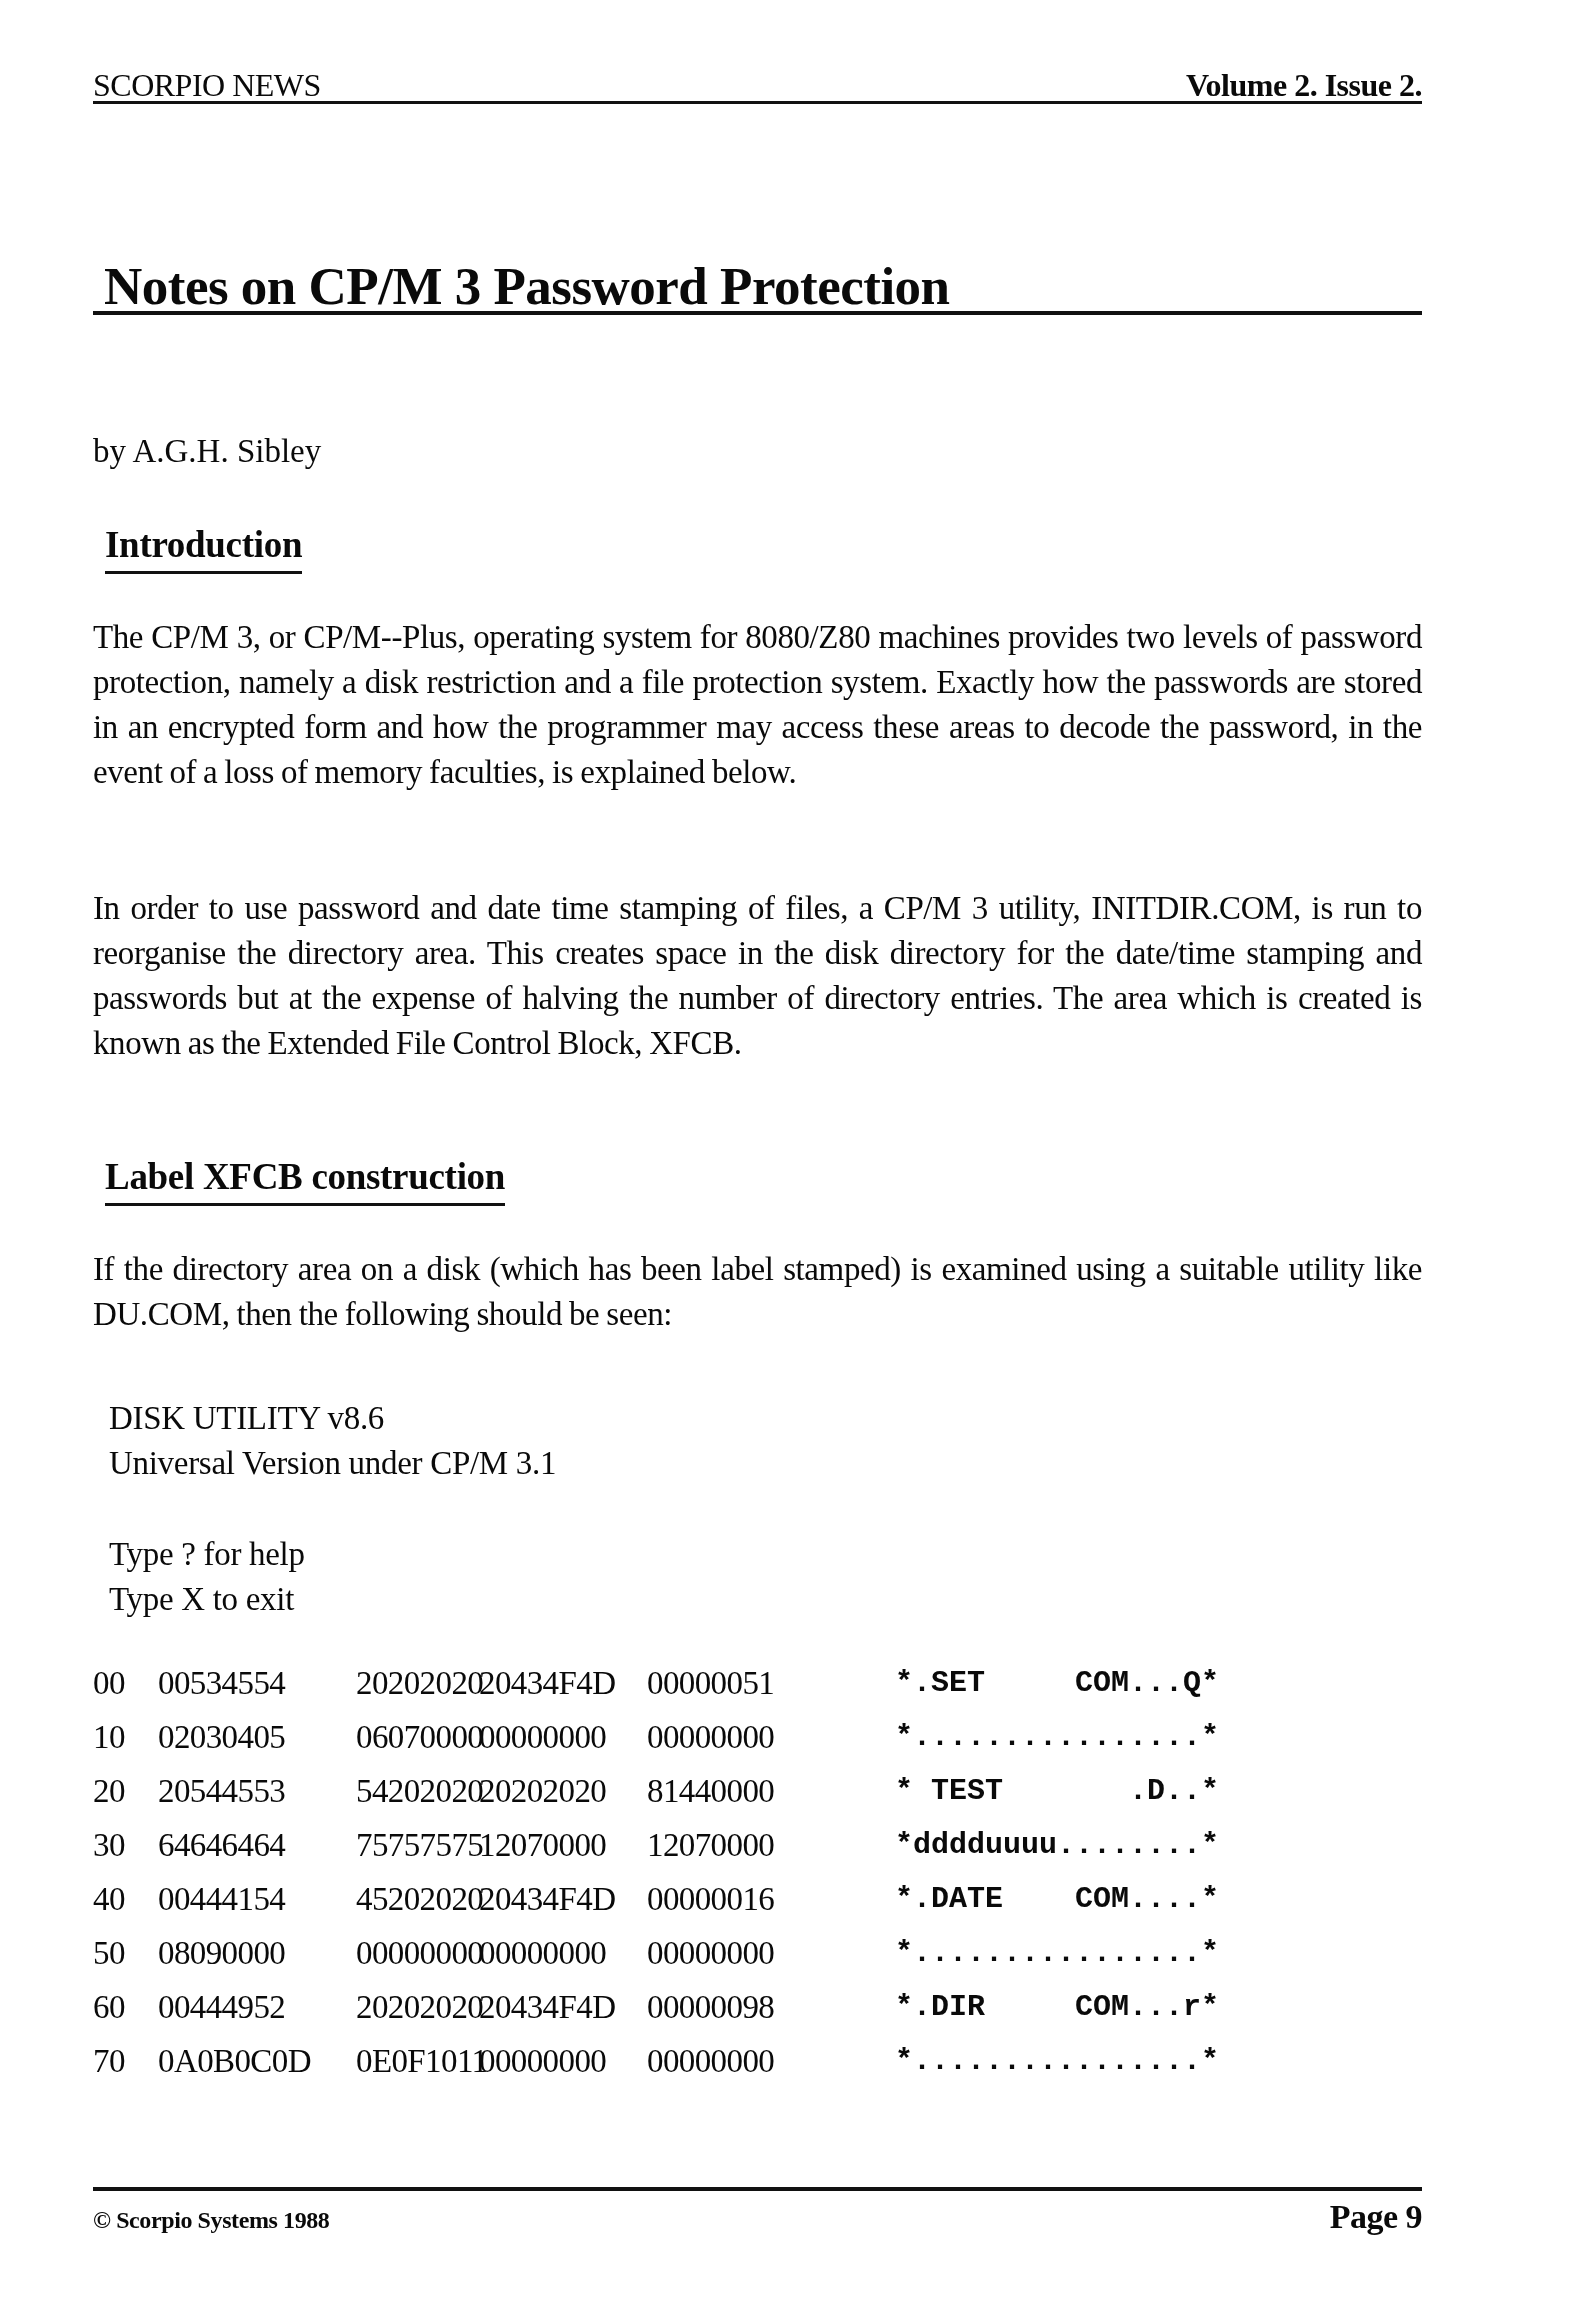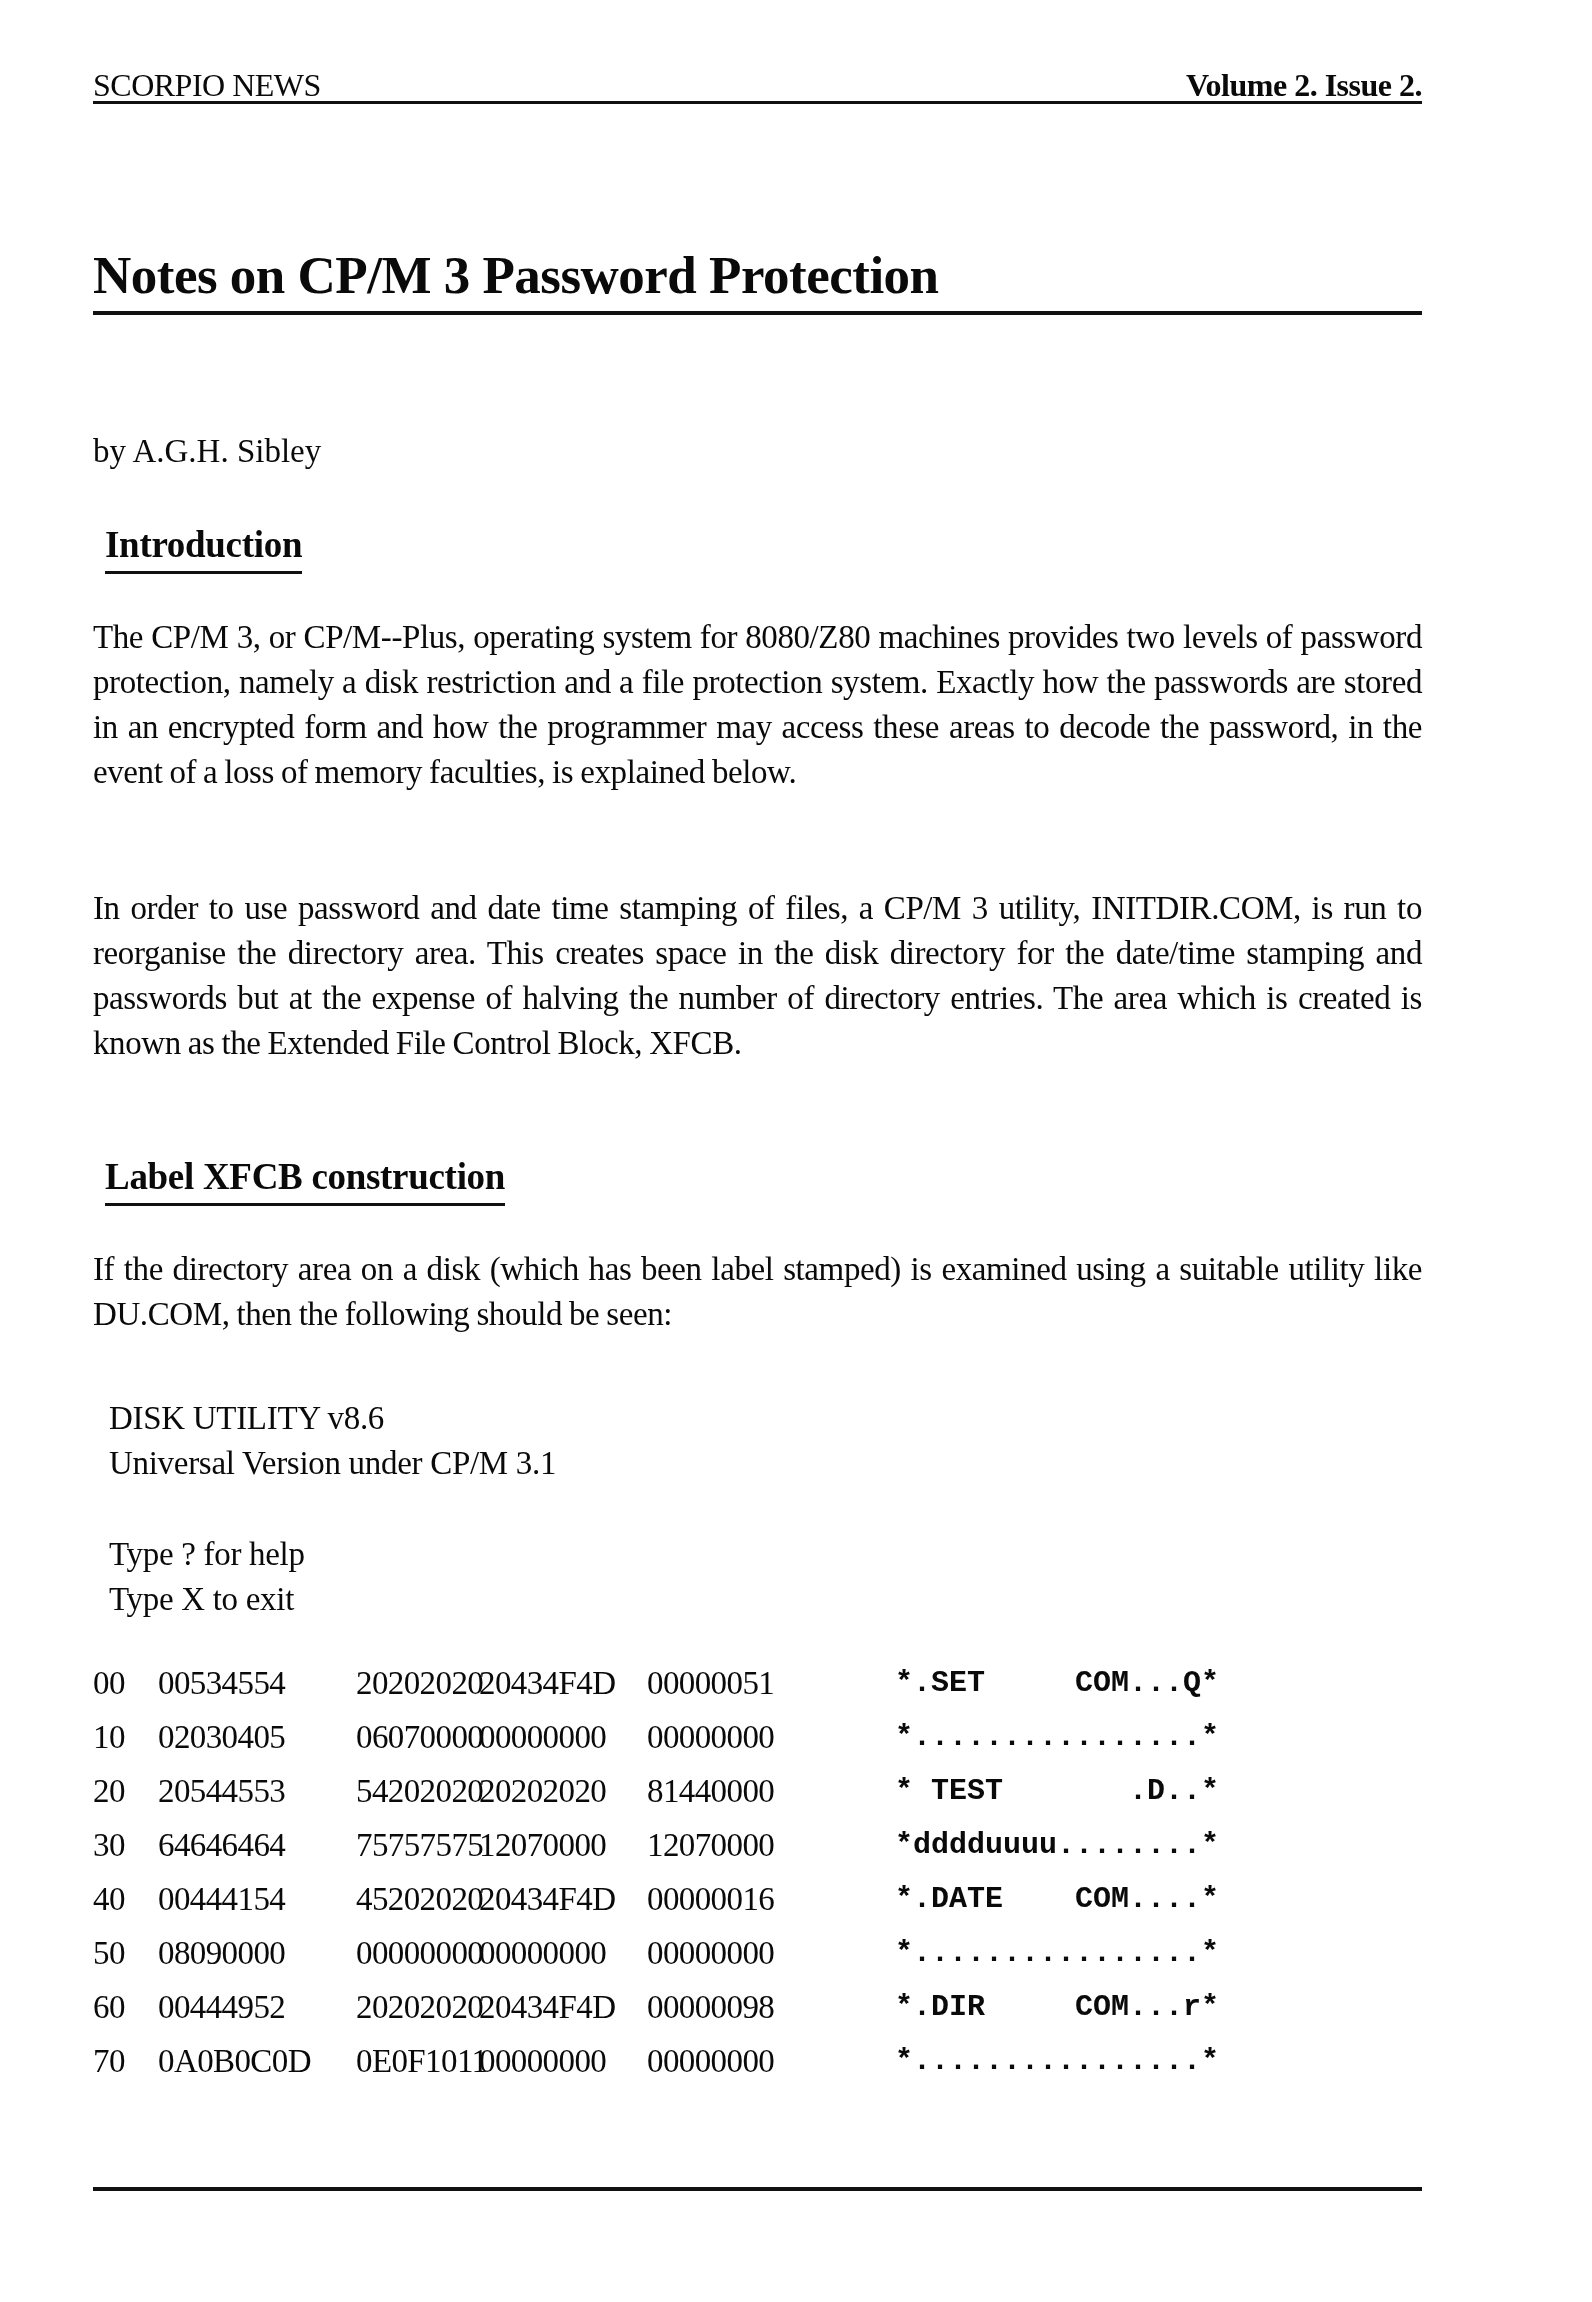--- a/index.html
+++ b/index.html
@@ -47,21 +47,21 @@
     }
     
     .article-title {
       position: absolute;
       top: 244px;
       left: 0;
       font-size: 53px;
       font-weight: bold;
       line-height: 62px;
       letter-spacing: -0.5px;
-      margin: 0;
+      margin: 11px;
     }
     .title-rule {
       position: absolute;
       top: 311px;
       left: 0;
       width: 1329px;
       height: 3.7px;
       background: #111;
     }
     .byline {
@@ -256,15 +256,19 @@
       <span class="addr">70</span>
       <span class="w0">0A0B0C0D</span>
       <span class="w1">0E0F1011</span>
       <span class="w2">00000000</span>
       <span class="w3">00000000</span>
       <span class="ascii">*................*</span>
     </div>
   </div>
 
   <div class="footer-rule"></div>
+  <div class="footer">
+    <span class="left">© Scorpio Systems 1988</span>
+    <span class="right">Page 9</span>
+  </div>
 
 </div>
 
 
 </body></html>

